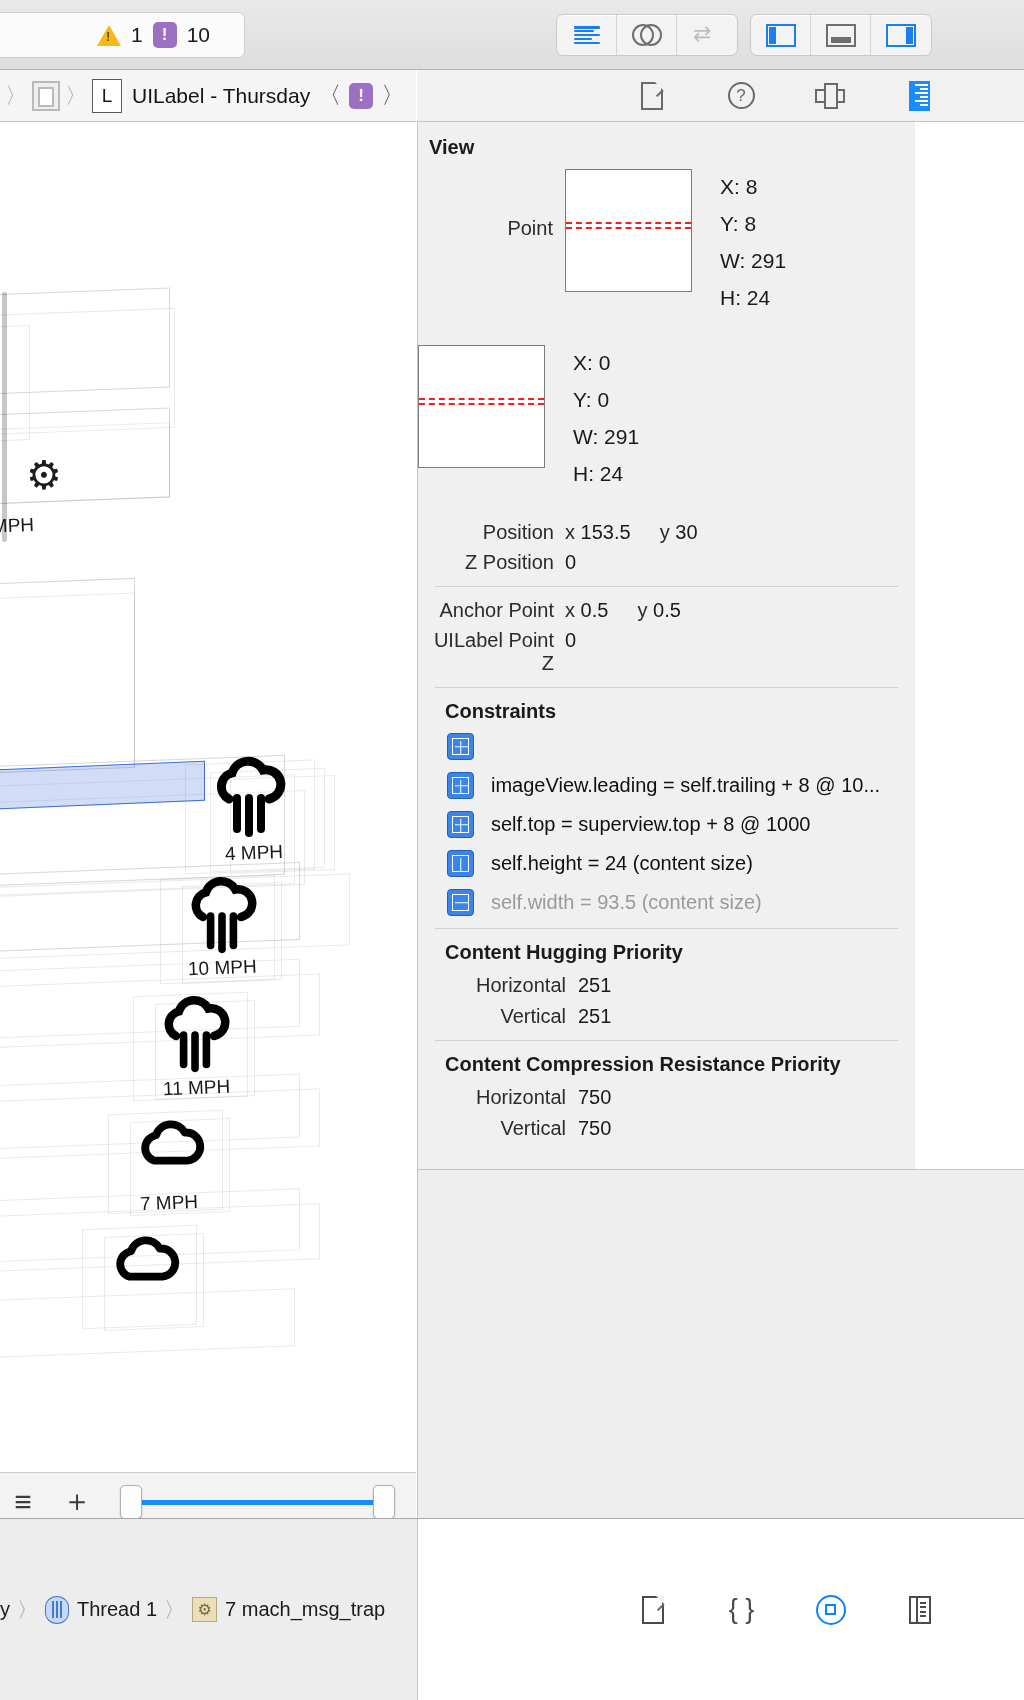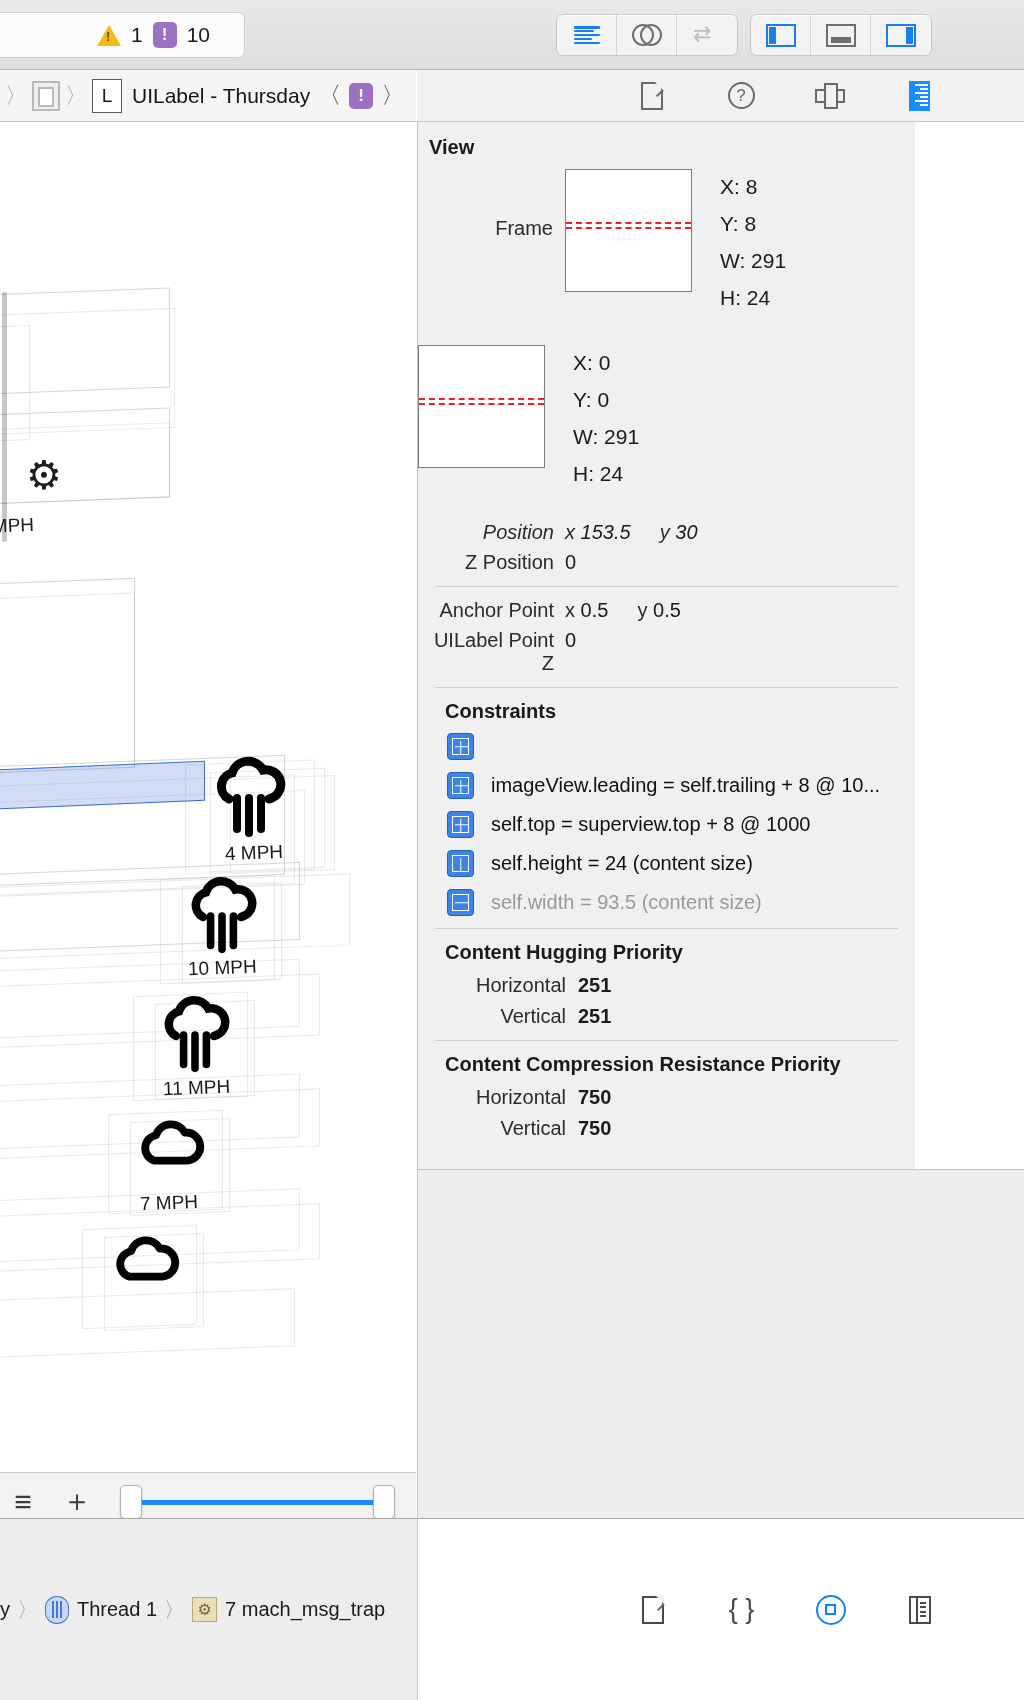--- a/index.html
+++ b/index.html
@@ -204,21 +204,21 @@
   .c-ic .inner { width: 17px; height: 17px; border: 1.5px solid #fff; position: relative; }
   .c-ic .inner::before { content:""; position:absolute; left:50%; top:2px; width:1.5px; height:13px; background:#fff; transform: translateX(-50%); }
   .c-ic .inner::after  { content:""; position:absolute; top:50%; left:2px; height:1.5px; width:13px; background:#fff; transform: translateY(-50%); }
   .c-ic.hbar .inner::before { display:none; }
   .c-ic.vbar .inner::after  { display:none; }
   .c-txt { font-size: 20px; color: #101010; white-space: nowrap; overflow: hidden; }
   .c-txt.dim { color: #9a9a9a; }
 
   .prio-row { display: flex; align-items: baseline; margin-bottom: 8px; }
   .prio-lbl { width: 160px; text-align: right; font-size: 20px; color: #2b2b2b; padding-right: 12px; }
-  .prio-val { font-size: 20px; color: #1a1a1a; font-weight: 700; }
+  .prio-val { font-size: 20px; color: #1a1a1a; font-weight: 400; }
 
   
   .insp-empty {
     position: absolute; left: 417px; top: 1169px; width: 607px; height: 349px;
     background: #eeeeee; border-left: 1px solid #c4c4c4; border-top: 1px solid #c4c4c4;
   }
   .insp-bottom {
     position: absolute; left: 417px; top: 1518px; width: 607px; height: 182px;
     background: #ffffff; border-left: 1px solid #c4c4c4; border-top: 1px solid #a9a9a9;
     display: flex; align-items: center; justify-content: center; gap: 55px;
@@ -436,21 +436,21 @@
       <div class="knob a"></div>
       <div class="knob b"></div>
     </div>
   </div>
 
   <div class="inspector">
     <div class="insp-inner">
       <div class="sec-title">View</div>
 
       <div class="frame-row">
-        <div class="frame-lbl">Frame</div>
+        <div class="frame-lbl">Point</div>
         <div class="frame-box">
           <div class="baseline"></div>
         </div>
         <div class="frame-vals">
           <div>X:  8</div>
           <div>Y:  8</div>
           <div>W:  291</div>
           <div>H:  24</div>
         </div>
       </div>
@@ -460,21 +460,21 @@
           <div class="baseline"></div>
         </div>
         <div class="frame-vals">
           <div>X:  0</div>
           <div>Y:  0</div>
           <div>W:  291</div>
           <div>H:  24</div>
         </div>
       </div>
 
-      <div class="kv-row" style="margin-top:22px;font-style:italic;">
+      <div class="kv-row" style="margin-top:22px;">
         <div class="kv-lbl">Position</div>
         <div class="kv-val">
           <span class="sub">x</span>
           <span>153.5</span>
           <span class="gap"></span>
           <span class="sub">y</span>
           <span>30</span>
         </div>
       </div>
 

